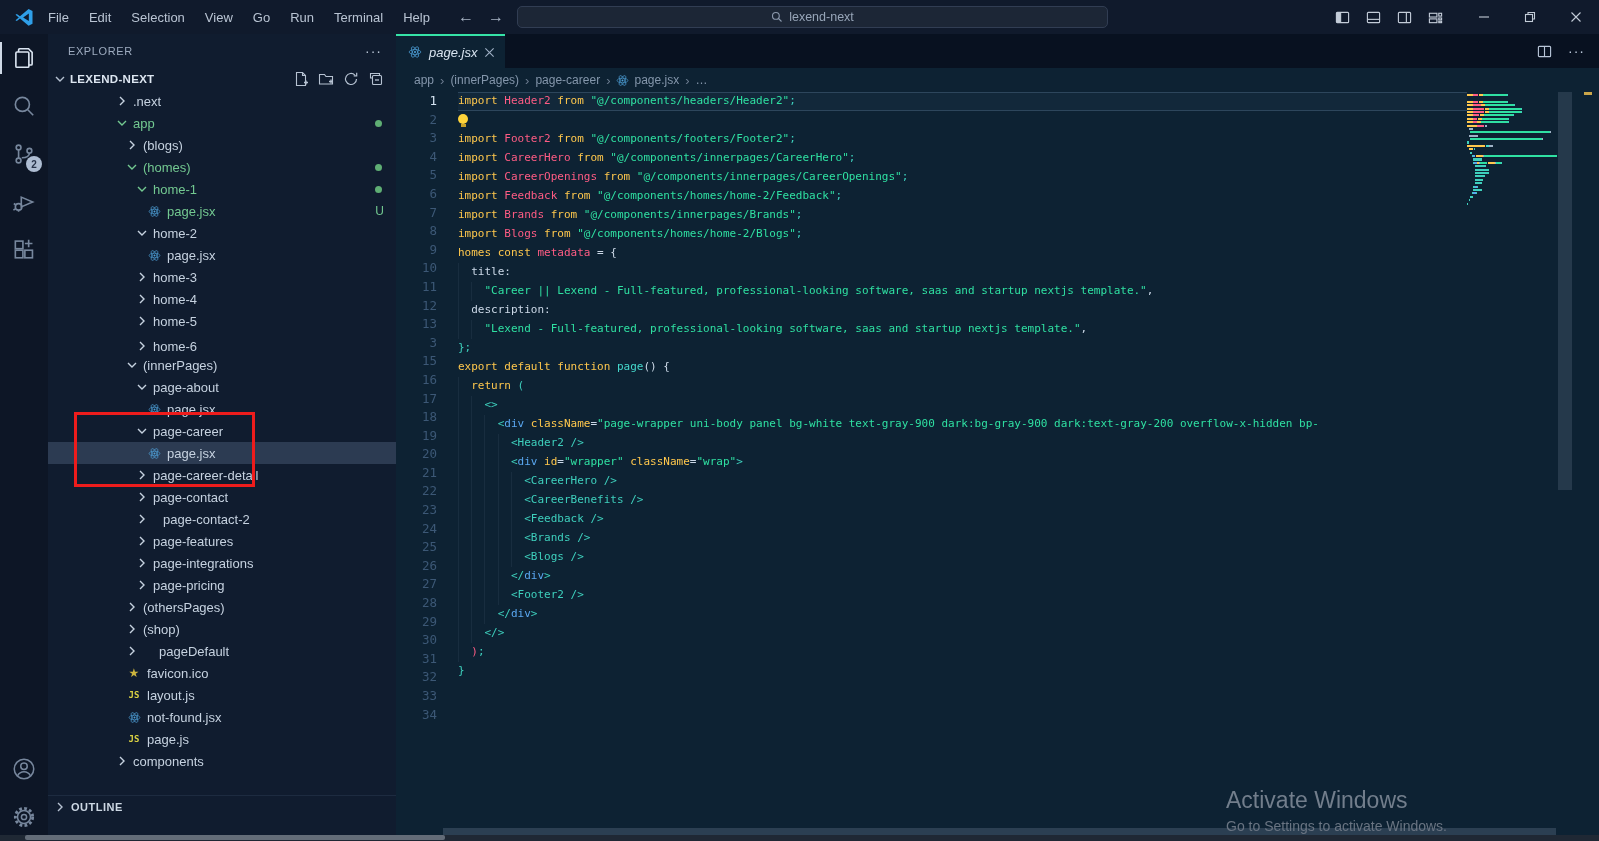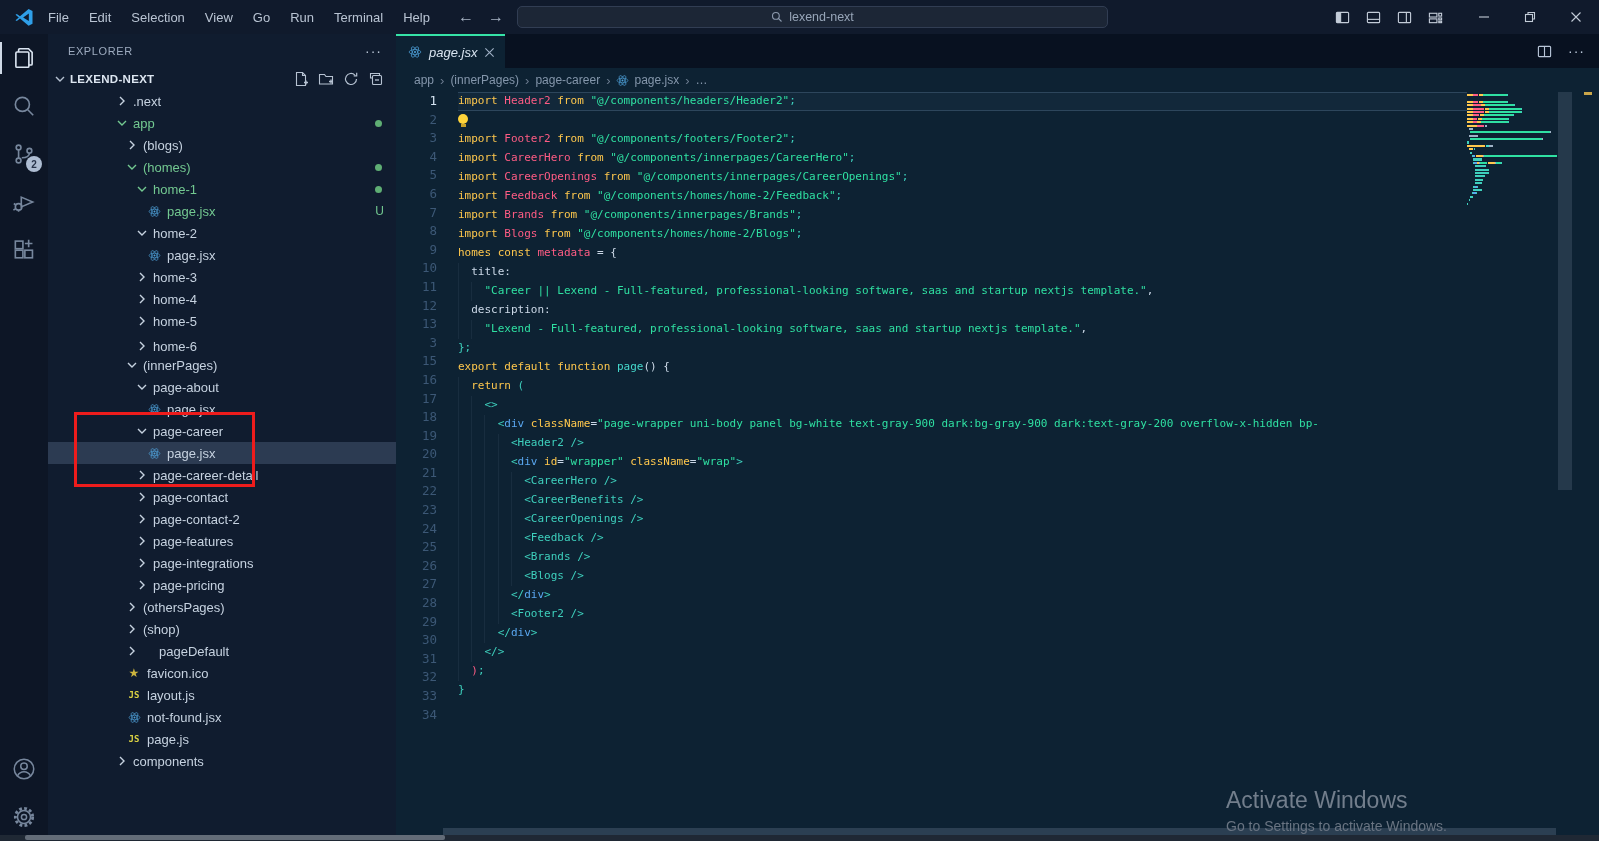--- a/index.html
+++ b/index.html
@@ -438,21 +438,21 @@
         <span>page-career-detail</span>
       </div>
       <div class="trow" style="padding-left: 86px;">
         <span class="chev">
           <svg width="16" height="16" viewBox="0 0 16 16" style="">
             <path d="M6 4l4 4-4 4" fill="none" stroke="currentColor" stroke-width="1.4"></path>
           </svg>
         </span>
         <span>page-contact</span>
       </div>
-      <div class="trow" style="padding-left: 86px;">
+      <div class="trow" style="padding-left: 86px; gap: 10px;">
         <span class="chev">
           <svg width="16" height="16" viewBox="0 0 16 16" style="">
             <path d="M6 4l4 4-4 4" fill="none" stroke="currentColor" stroke-width="1.4"></path>
           </svg>
         </span>
         <span>page-contact-2</span>
       </div>
       <div class="trow" style="padding-left: 86px;">
         <span class="chev">
           <svg width="16" height="16" viewBox="0 0 16 16" style="">
@@ -533,20 +533,28 @@
       <div class="trow" style="padding-left: 66px;">
         <span class="chev">
           <svg width="16" height="16" viewBox="0 0 16 16" style="">
             <path d="M6 4l4 4-4 4" fill="none" stroke="currentColor" stroke-width="1.4"></path>
           </svg>
         </span>
         <span>components</span>
       </div>
     </div>
   <div class="red-annotation"></div>
+  <div class="sb-section" style="top:761px">
+    <span class="chev">
+        <svg width="16" height="16" viewBox="0 0 16 16">
+          <path d="M6 4l4 4-4 4" fill="none" stroke="currentColor" stroke-width="1.4"></path>
+        </svg>
+      </span>
+    <span>OUTLINE</span>
+  </div>
 </div>
 
 <div class="editor">
   <div class="tabstrip">
     <div class="tab">
       <span>
           <svg width="14" height="14" viewBox="0 0 24 24" fill="none" stroke="#4da0d8" stroke-width="1.2">
             <circle cx="12" cy="12" r="1.8" fill="#4da0d8" stroke="none"></circle>
             <ellipse cx="12" cy="12" rx="10" ry="4.2"></ellipse>
             <ellipse cx="12" cy="12" rx="10" ry="4.2" transform="rotate(60 12 12)"></ellipse>
@@ -652,21 +660,20 @@
         <div class="line"><span class="g" style="left: 0ch;"></span><span class="g" style="left: 2ch;"></span><span class="tk-str">    "Lexend - Full-featured, professional-looking software, saas and startup nextjs template."</span><span class="tk-pun">,</span></div>
         <div class="line"><span class="tk-cmp">};</span></div>
         <div class="line"><span class="tk-kw">export default function</span><span class="tk-cy"> page</span><span class="tk-pun">() {</span></div>
         <div class="line"><span class="g" style="left: 0ch;"></span><span class="tk-kw">  return</span><span class="tk-cmp"> (</span></div>
         <div class="line"><span class="g" style="left: 0ch;"></span><span class="g" style="left: 2ch;"></span><span class="tk-cmp">    &lt;&gt;</span></div>
         <div class="line"><span class="g" style="left: 0ch;"></span><span class="g" style="left: 2ch;"></span><span class="g" style="left: 4ch;"></span><span class="tk-cmp">      &lt;</span><span class="tk-tag">div</span><span class="tk-kw"> className</span><span class="tk-pun">=</span><span class="tk-str">"page-wrapper uni-body panel bg-white text-gray-900 dark:bg-gray-900 dark:text-gray-200 overflow-x-hidden bp-</span></div>
         <div class="line"><span class="g" style="left: 0ch;"></span><span class="g" style="left: 2ch;"></span><span class="g" style="left: 4ch;"></span><span class="g" style="left: 6ch;"></span><span class="tk-cmp">        &lt;Header2 /&gt;</span></div>
         <div class="line"><span class="g" style="left: 0ch;"></span><span class="g" style="left: 2ch;"></span><span class="g" style="left: 4ch;"></span><span class="g" style="left: 6ch;"></span><span class="tk-cmp">        &lt;</span><span class="tk-tag">div</span><span class="tk-kw"> id</span><span class="tk-pun">=</span><span class="tk-str">"wrapper"</span><span class="tk-kw"> className</span><span class="tk-pun">=</span><span class="tk-str">"wrap"</span><span class="tk-cmp">&gt;</span></div>
         <div class="line"><span class="g" style="left: 0ch;"></span><span class="g" style="left: 2ch;"></span><span class="g" style="left: 4ch;"></span><span class="g" style="left: 6ch;"></span><span class="g" style="left: 8ch;"></span><span class="tk-cmp">          &lt;CareerHero /&gt;</span></div>
         <div class="line"><span class="g" style="left: 0ch;"></span><span class="g" style="left: 2ch;"></span><span class="g" style="left: 4ch;"></span><span class="g" style="left: 6ch;"></span><span class="g" style="left: 8ch;"></span><span class="tk-cmp">          &lt;CareerBenefits /&gt;</span></div>
-        <div class="line"><span class="g" style="left: 0ch;"></span><span class="g" style="left: 2ch;"></span><span class="g" style="left: 4ch;"></span><span class="g" style="left: 6ch;"></span><span class="g" style="left: 8ch;"></span><span class="tk-cmp">          &lt;CareerOpenings /&gt;</span></div>
         <div class="line"><span class="g" style="left: 0ch;"></span><span class="g" style="left: 2ch;"></span><span class="g" style="left: 4ch;"></span><span class="g" style="left: 6ch;"></span><span class="g" style="left: 8ch;"></span><span class="tk-cmp">          &lt;Feedback /&gt;</span></div>
         <div class="line"><span class="g" style="left: 0ch;"></span><span class="g" style="left: 2ch;"></span><span class="g" style="left: 4ch;"></span><span class="g" style="left: 6ch;"></span><span class="g" style="left: 8ch;"></span><span class="tk-cmp">          &lt;Brands /&gt;</span></div>
         <div class="line"><span class="g" style="left: 0ch;"></span><span class="g" style="left: 2ch;"></span><span class="g" style="left: 4ch;"></span><span class="g" style="left: 6ch;"></span><span class="g" style="left: 8ch;"></span><span class="tk-cmp">          &lt;Blogs /&gt;</span></div>
         <div class="line"><span class="g" style="left: 0ch;"></span><span class="g" style="left: 2ch;"></span><span class="g" style="left: 4ch;"></span><span class="g" style="left: 6ch;"></span><span class="tk-cmp">        &lt;/</span><span class="tk-tag">div</span><span class="tk-cmp">&gt;</span></div>
         <div class="line"><span class="g" style="left: 0ch;"></span><span class="g" style="left: 2ch;"></span><span class="g" style="left: 4ch;"></span><span class="g" style="left: 6ch;"></span><span class="tk-cmp">        &lt;Footer2 /&gt;</span></div>
         <div class="line"><span class="g" style="left: 0ch;"></span><span class="g" style="left: 2ch;"></span><span class="g" style="left: 4ch;"></span><span class="tk-cmp">      &lt;/</span><span class="tk-tag">div</span><span class="tk-cmp">&gt;</span></div>
         <div class="line"><span class="g" style="left: 0ch;"></span><span class="g" style="left: 2ch;"></span><span class="tk-cmp">    &lt;/&gt;</span></div>
         <div class="line"><span class="g" style="left: 0ch;"></span><span class="tk-ent">  )</span><span class="tk-cmp">;</span></div>
         <div class="line"><span class="tk-cmp">}</span></div>
         <div class="line"></div>

